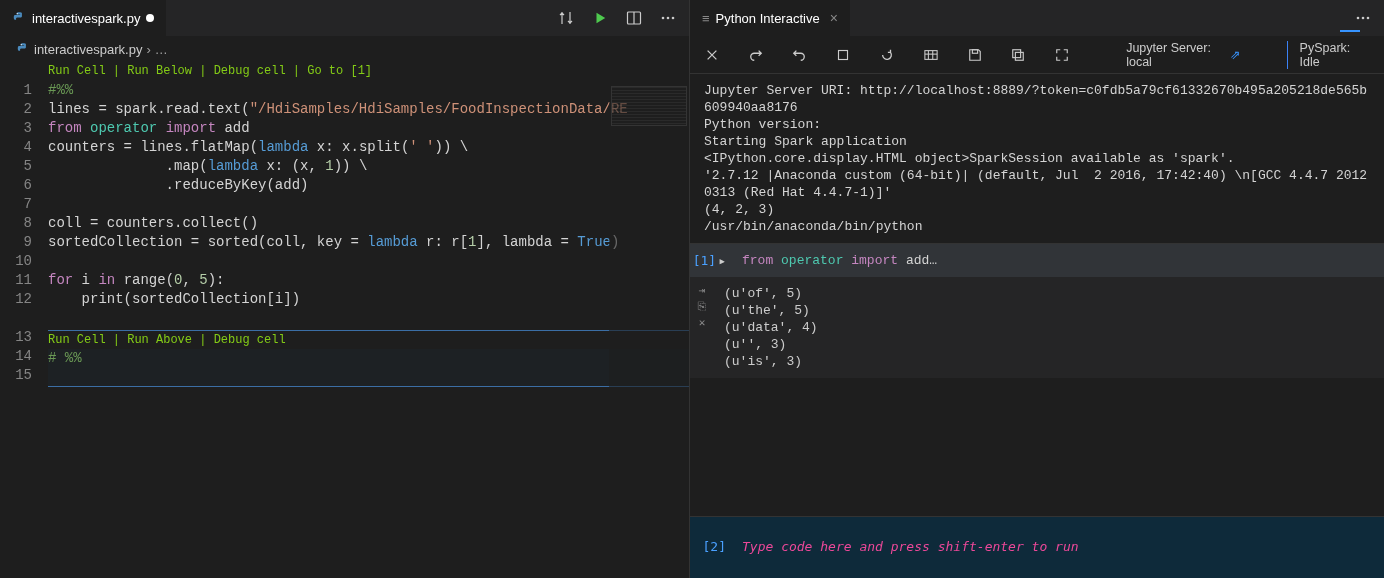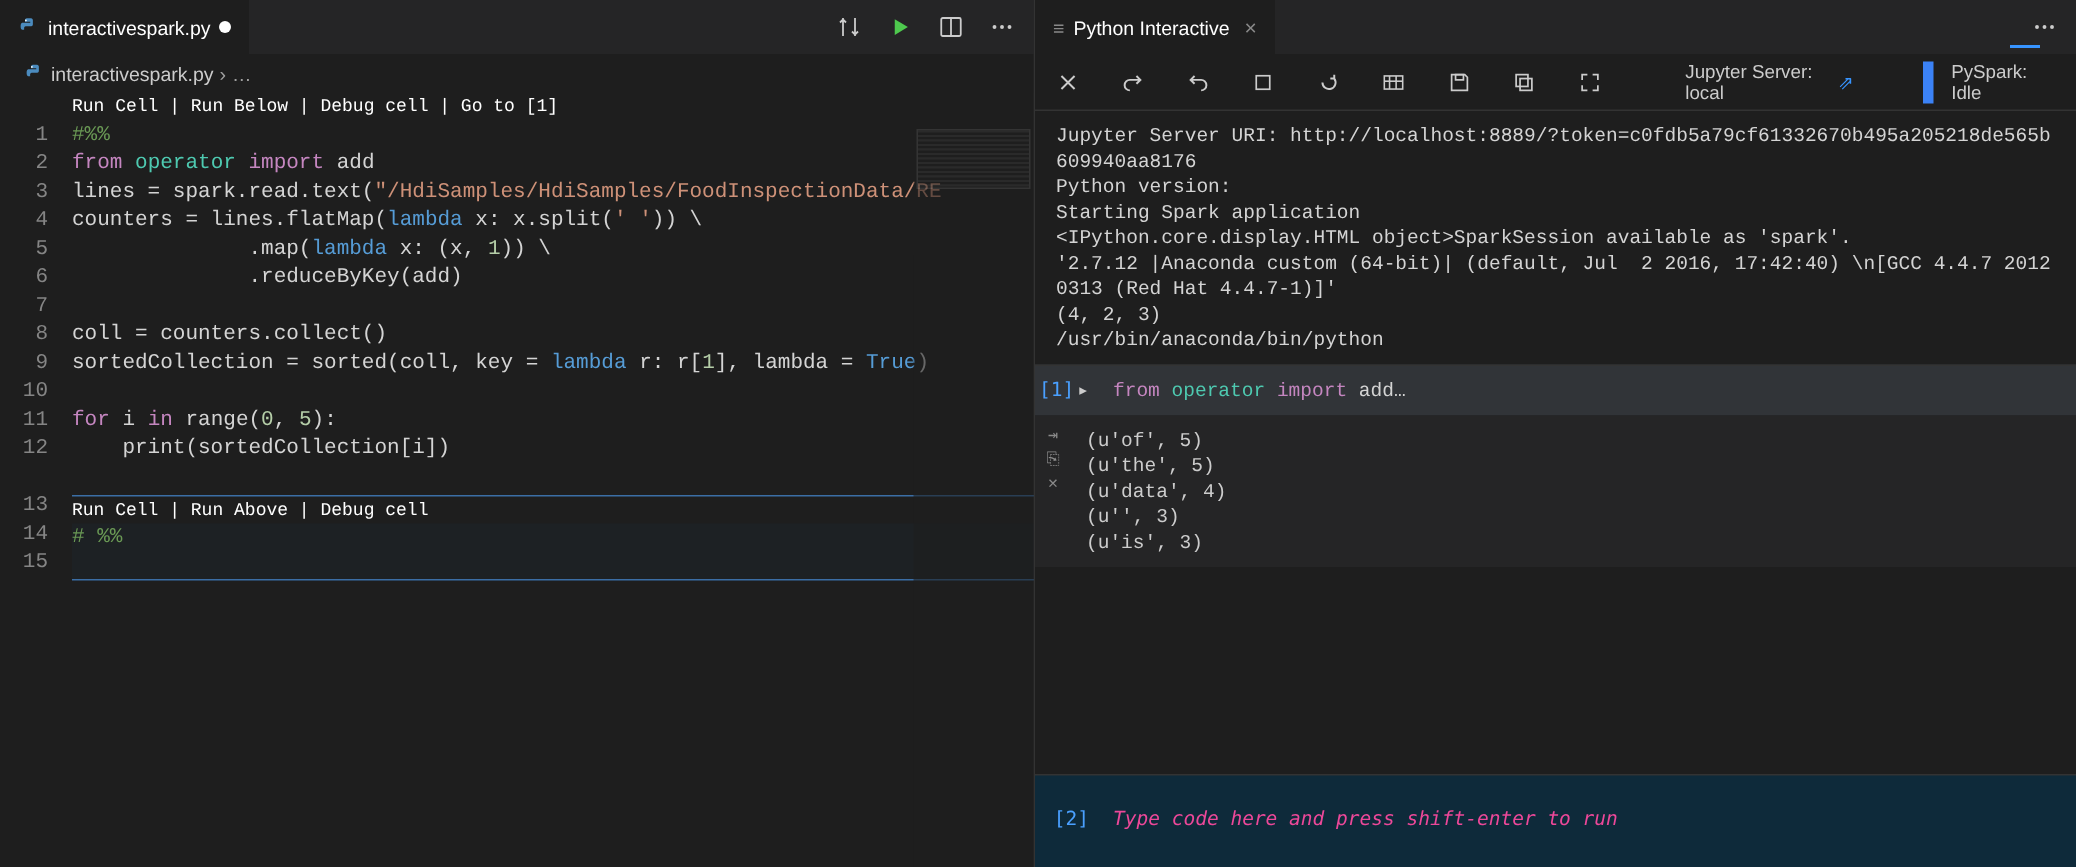--- a/index.html
+++ b/index.html
@@ -69,21 +69,21 @@
 }
 .gutter {
   width: 48px;
   text-align: right;
   color: #858585;
   padding-right: 16px;
   user-select: none;
   padding-top: 19px;
 }
 .code-area { flex: 1; position: relative; padding-top: 0; }
-.code-lens { color: #ffffff; font-size: 12px; height: 19px; line-height: 19px; padding-left: 0; }
+.code-lens { color: #84cc16; font-size: 12px; height: 19px; line-height: 19px; padding-left: 0; }
 .code-line { height: 19px; white-space: pre; }
 .cell-divider-top { border-top: 1px solid #3b6ea5; margin-top: 2px; }
 .minimap {
   position: absolute;
   right: 0;
   top: 0;
   width: 80px;
   height: 100%;
   background: #1e1e1e;
   opacity: 0.6;
@@ -111,21 +111,21 @@
   height: 38px;
   display: flex;
   align-items: center;
   gap: 28px;
   padding: 0 14px;
   border-bottom: 1px solid #333;
 }
 .int-toolbar .spacer { flex: 1; }
 .int-toolbar .status { font-size: 12.5px; color: #cccccc; display: flex; align-items: center; gap: 6px; }
 .int-toolbar .status .badge { color: #3794ff; }
-.int-toolbar .status.pyspark { border-left: 7px solid #3b82f6; padding-left: 12px; margin-left: 18px; }
+.int-toolbar .status.pyspark { border-left: 1px solid #3b82f6; padding-left: 12px; margin-left: 18px; }
 .int-toolbar .status.pyspark::after { content: ""; display: block; position: relative; }
 .int-body {
   flex: 1;
   overflow: auto;
   font-family: Consolas, "Courier New", monospace;
   font-size: 13px;
   line-height: 17px;
   color: #cccccc;
 }
 .out-block { padding: 8px 14px; white-space: pre-wrap; word-break: break-all; color: #d4d4d4; }
@@ -215,22 +215,22 @@
       <div>11</div>
       <div>12</div>
       <div style="height:19px"></div>
       <div>13</div>
       <div>14</div>
       <div>15</div>
     </div>
     <div class="code-area">
       <div class="code-lens">Run Cell | Run Below | Debug cell | Go to [1]</div>
       <div class="code-line"><span class="tok-cmt">#%%</span></div>
+      <div class="code-line"><span class="tok-default">lines = spark.read.text(</span><span class="tok-str">"/HdiSamples/HdiSamples/FoodInspectionData/RE</span></div>
       <div class="code-line"><span class="tok-import">from</span><span class="tok-default"> </span><span class="tok-mod">operator</span><span class="tok-default"> </span><span class="tok-import">import</span><span class="tok-default"> </span><span class="tok-default">add</span></div>
-      <div class="code-line"><span class="tok-default">lines = spark.read.text(</span><span class="tok-str">"/HdiSamples/HdiSamples/FoodInspectionData/RE</span></div>
       <div class="code-line"><span class="tok-default">counters = lines.flatMap(</span><span class="tok-kw">lambda</span><span class="tok-default"> x: x.split(</span><span class="tok-str">' '</span><span class="tok-default">)) \</span></div>
       <div class="code-line"><span class="tok-default">              .map(</span><span class="tok-kw">lambda</span><span class="tok-default"> x: (x, </span><span class="tok-num">1</span><span class="tok-default">)) \</span></div>
       <div class="code-line"><span class="tok-default">              .reduceByKey(add)</span></div>
       <div class="code-line"></div>
       <div class="code-line"><span class="tok-default">coll = counters.collect()</span></div>
       <div class="code-line"><span class="tok-default">sortedCollection = sorted(coll, key = </span><span class="tok-kw">lambda</span><span class="tok-default"> r: r[</span><span class="tok-num">1</span><span class="tok-default">], lambda = </span><span class="tok-const">True</span><span class="tok-default">)</span></div>
       <div class="code-line"></div>
       <div class="code-line"><span class="tok-import">for</span><span class="tok-default"> i </span><span class="tok-import">in</span><span class="tok-default"> range(</span><span class="tok-num">0</span><span class="tok-default">, </span><span class="tok-num">5</span><span class="tok-default">):</span></div>
       <div class="code-line"><span class="tok-default">    print(sortedCollection[i])</span></div>
       <div class="code-line"></div>

